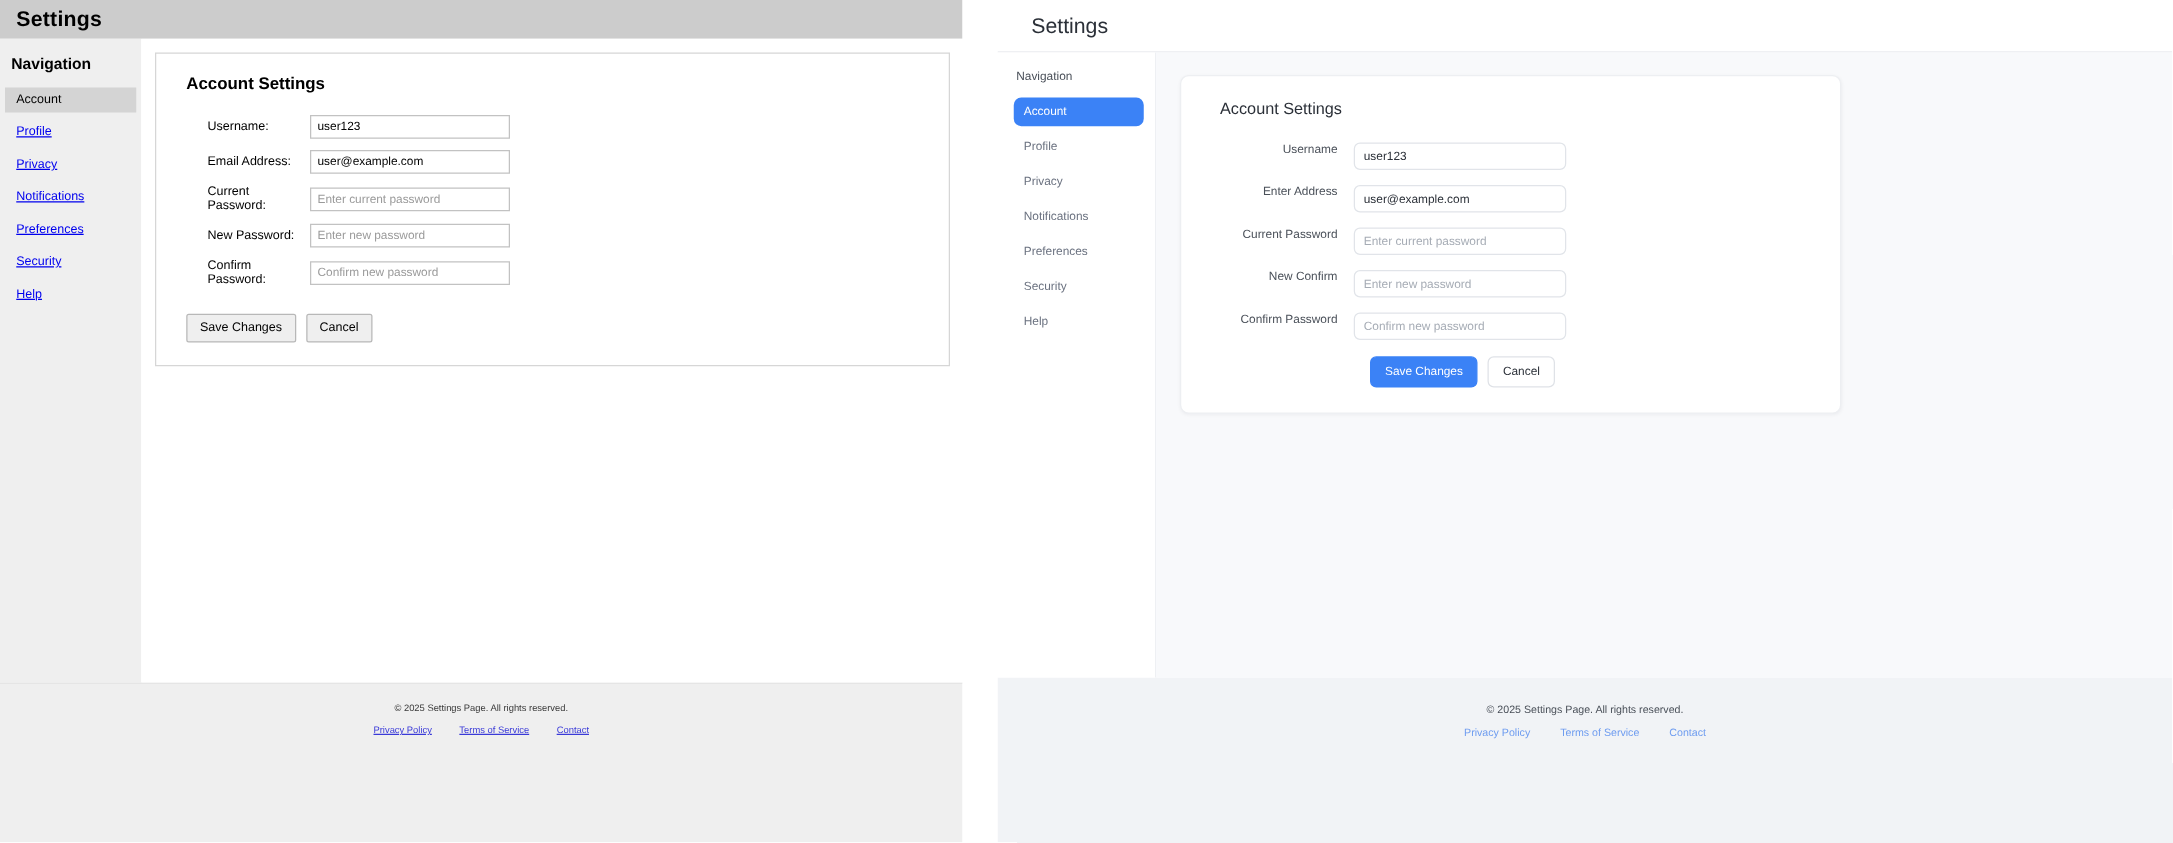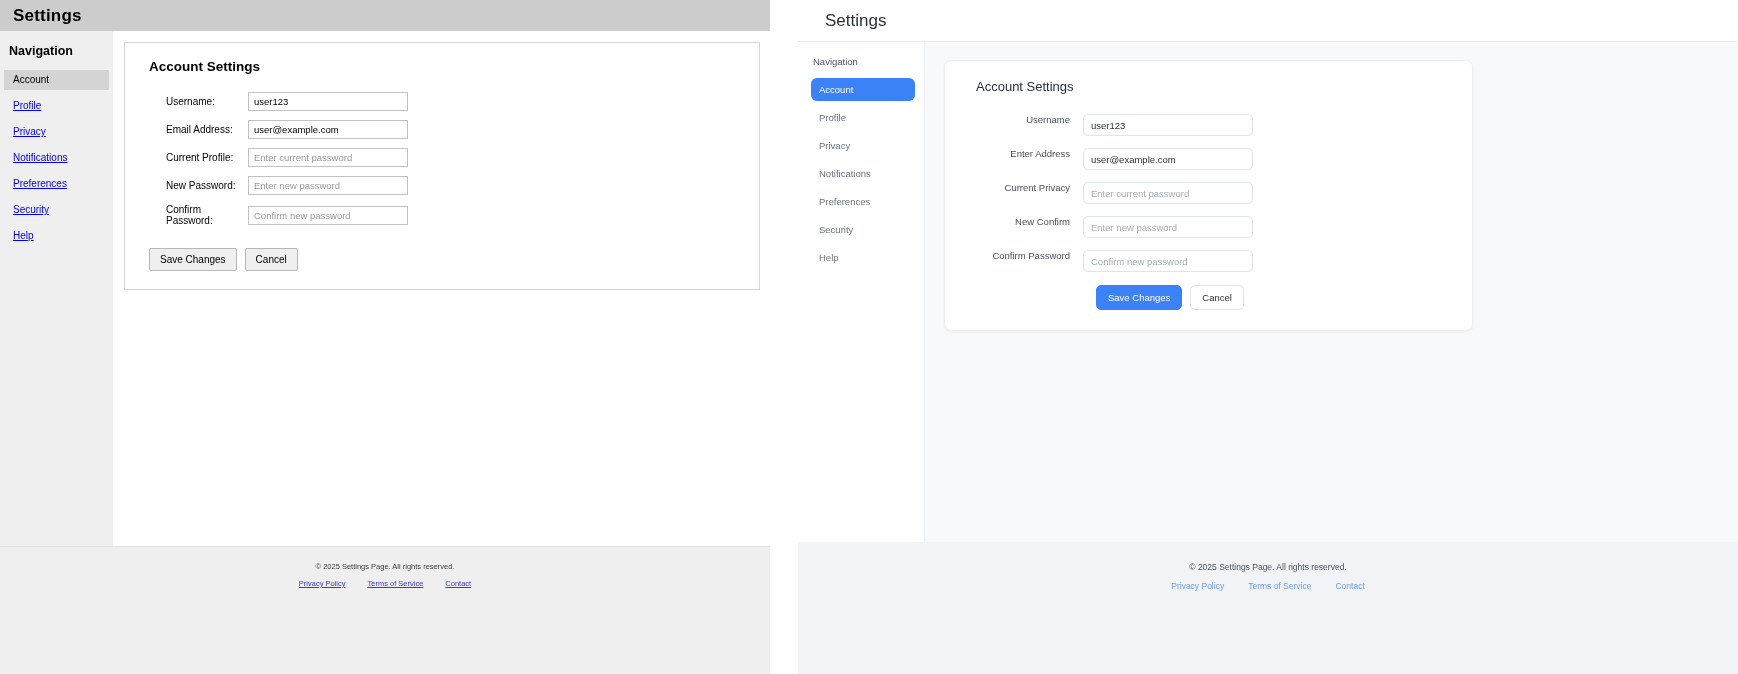--- a/index.html
+++ b/index.html
@@ -364,21 +364,21 @@
             <label class="plain-label">Username:</label>
             <input class="plain-input" type="text" value="user123" style="">
           </div>
 
           <div class="plain-row">
             <label class="plain-label">Email Address:</label>
             <input class="plain-input" type="text" value="user@example.com" style="">
           </div>
 
           <div class="plain-row">
-            <label class="plain-label">Current Profile:</label>
+            <label class="plain-label">Current Password:</label>
             <input class="plain-input" type="text" placeholder="Enter current password" style="">
           </div>
 
           <div class="plain-row">
             <label class="plain-label">New Password:</label>
             <input class="plain-input" type="text" placeholder="Enter new password" style="">
           </div>
 
           <div class="plain-row">
             <label class="plain-label">Confirm Password:</label>
@@ -432,21 +432,21 @@
             <label class="styled-label">Username</label>
             <input class="styled-input" type="text" value="user123" style="">
           </div>
 
           <div class="styled-row">
             <label class="styled-label">Enter Address</label>
             <input class="styled-input" type="text" value="user@example.com" style="">
           </div>
 
           <div class="styled-row">
-            <label class="styled-label">Current Privacy</label>
+            <label class="styled-label">Current Password</label>
             <input class="styled-input" type="text" placeholder="Enter current password" style="">
           </div>
 
           <div class="styled-row">
             <label class="styled-label">New Confirm</label>
             <input class="styled-input" type="text" placeholder="Enter new password" style="">
           </div>
 
           <div class="styled-row">
             <label class="styled-label">Confirm Password</label>

